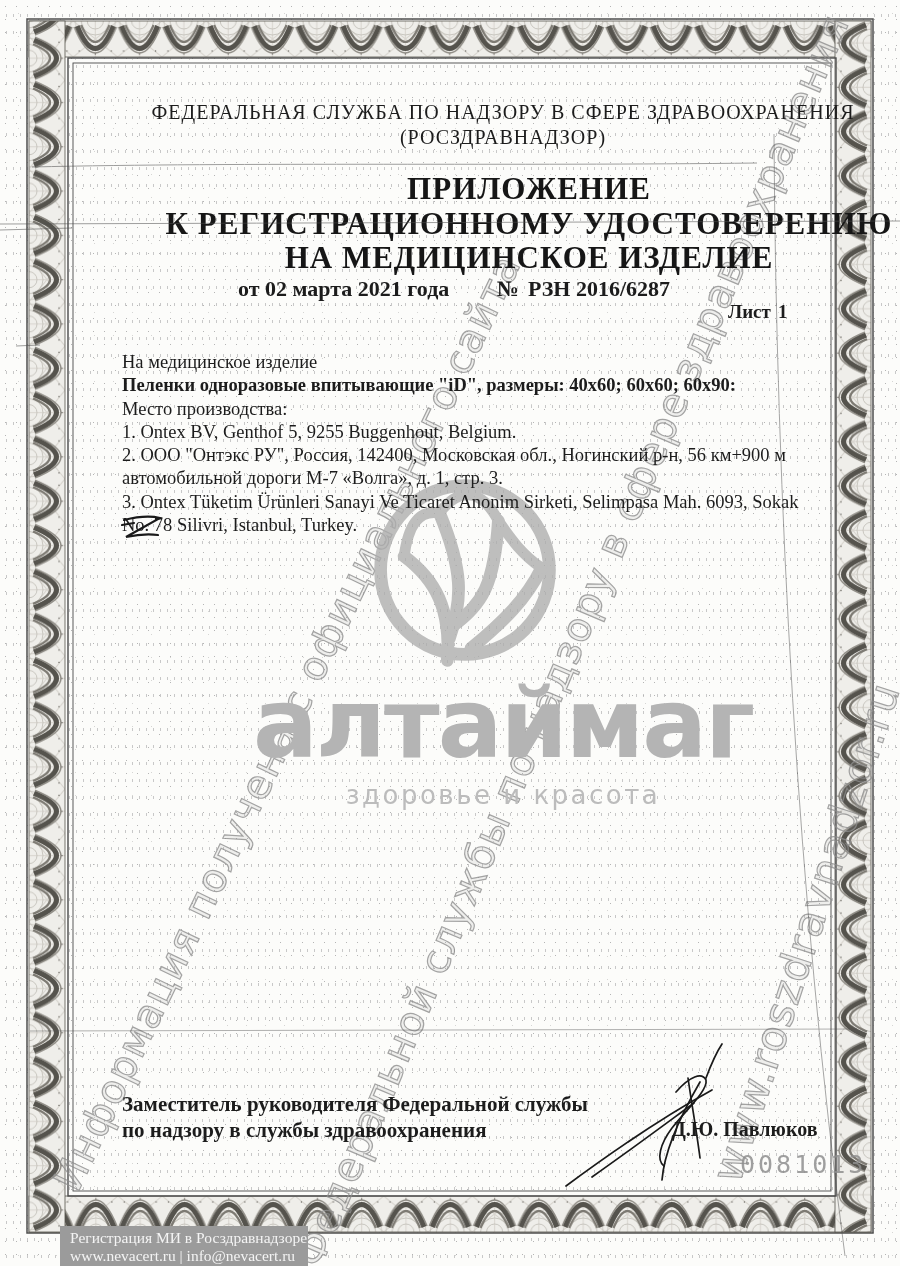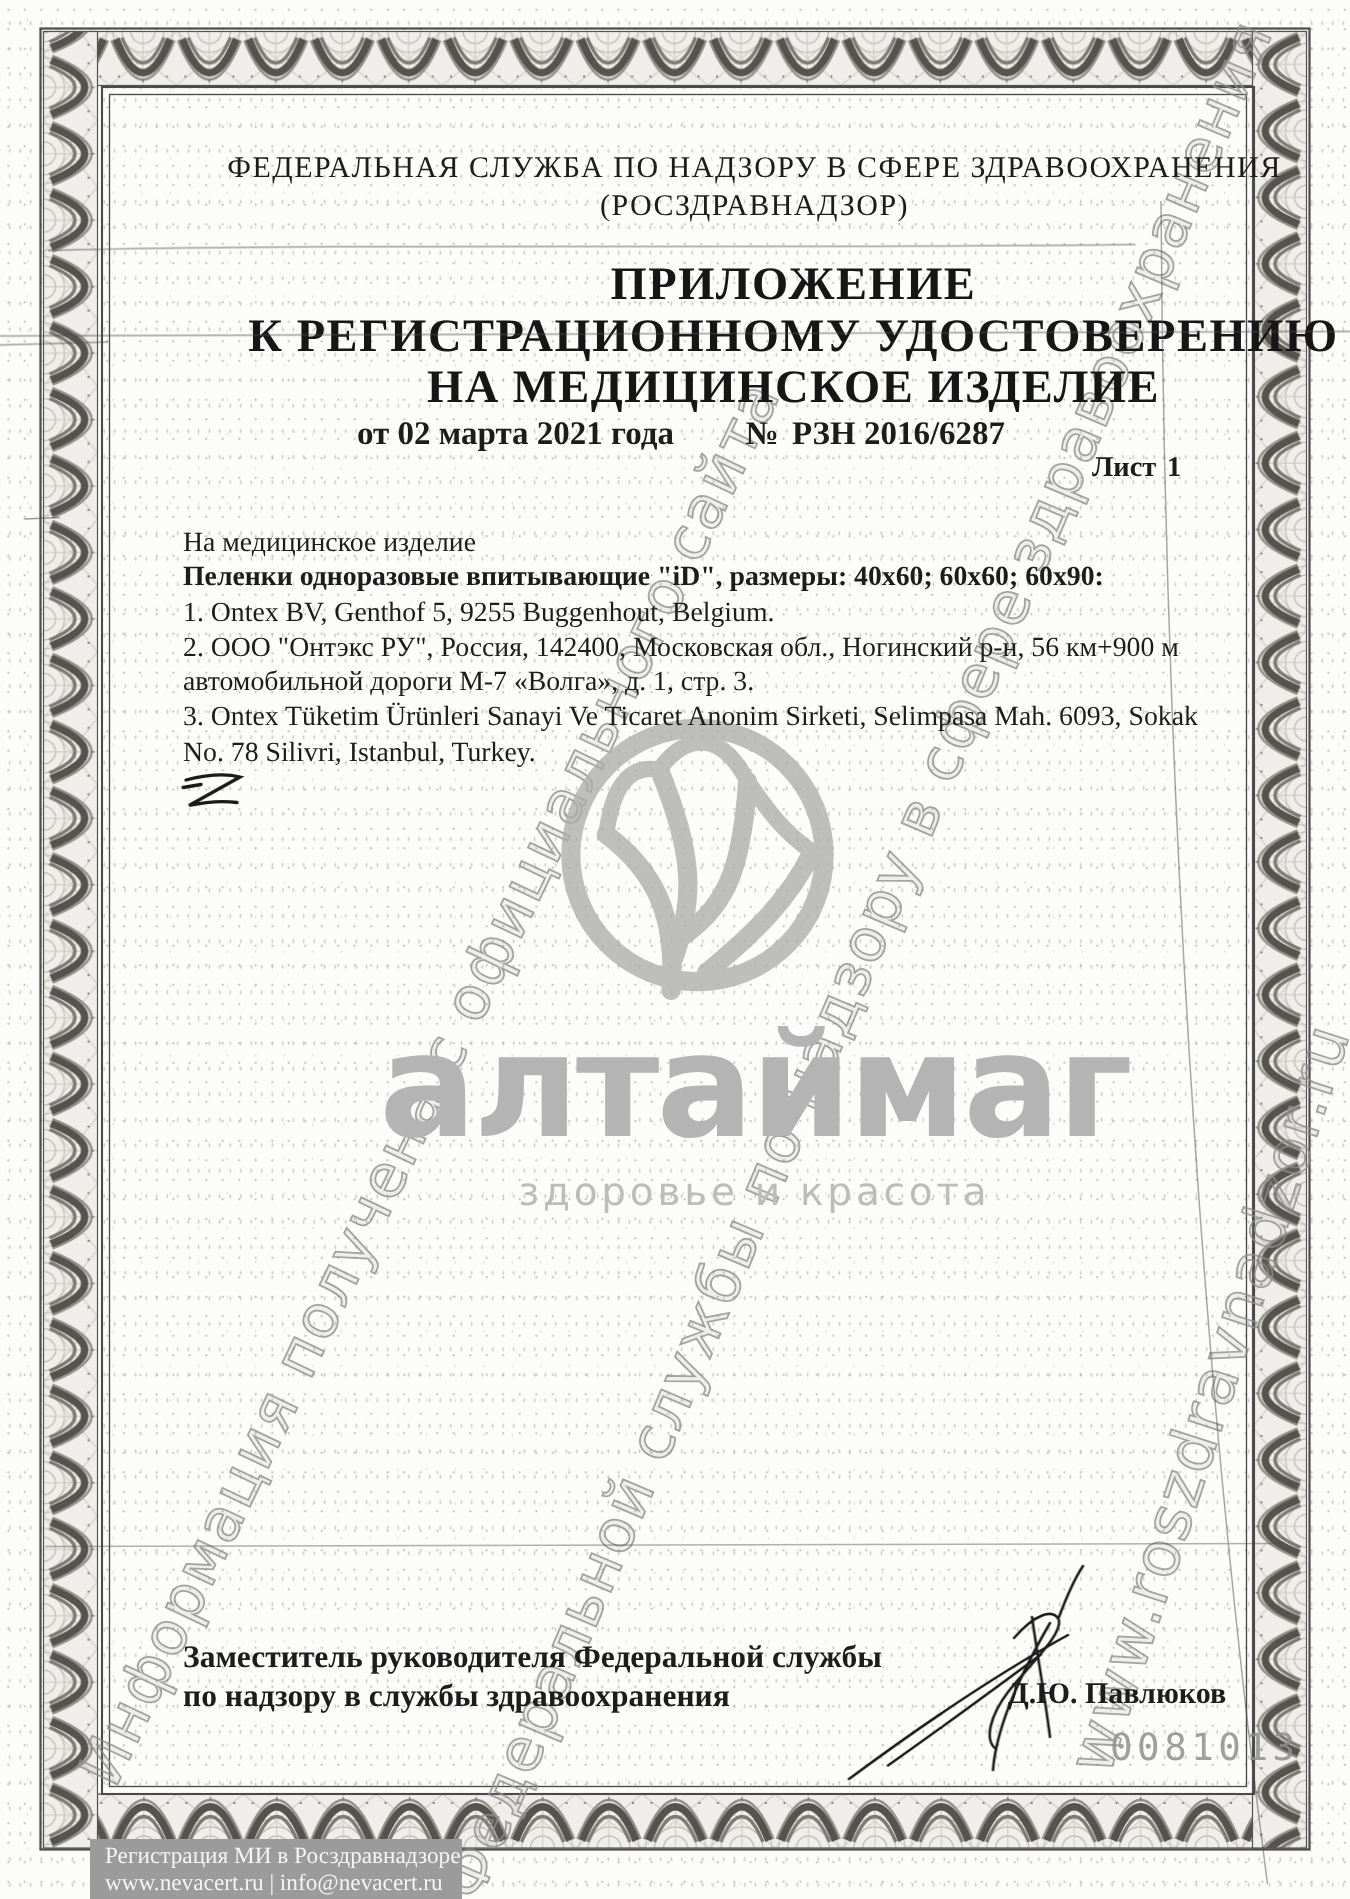--- a/index.html
+++ b/index.html
@@ -122,20 +122,21 @@
   <div class="abs issue issue-date z3">от 02 марта 2021 года</div>
   <div class="abs issue issue-sign z3">№</div>
   <div class="abs issue issue-num z3">РЗН 2016/6287</div>
 
   <div class="abs sheet sheet-lbl z3">Лист</div>
   <div class="abs sheet sheet-no z3">1</div>
 
   <div class="abs body-block z3">
     <div>На медицинское изделие</div>
     <div class="device-name">Пеленки одноразовые впитывающие "iD", размеры: 40х60; 60х60; 60х90:</div>
+    <div>Место производства:</div>
     <div>1. Ontex BV, Genthof 5, 9255 Buggenhout, Belgium.</div>
     <div>2. ООО "Онтэкс РУ", Россия, 142400, Московская обл., Ногинский р-н, 56 км+900 м автомобильной дороги М-7 «Волга», д. 1, стр. 3.</div>
     <div>3. Ontex Tüketim Ürünleri Sanayi Ve Ticaret Anonim Sirketi, Selimpasa Mah. 6093, Sokak No. 78 Silivri, Istanbul, Turkey.</div>
   </div>
 
   <div class="abs sign-pos sign-pos1 z3">Заместитель руководителя Федеральной службы</div>
   <div class="abs sign-pos sign-pos2 z3">по надзору в службы здравоохранения</div>
   <div class="abs sign-name z3">Д.Ю. Павлюков</div>
 
   <svg class="layer z4" aria-hidden="true">

